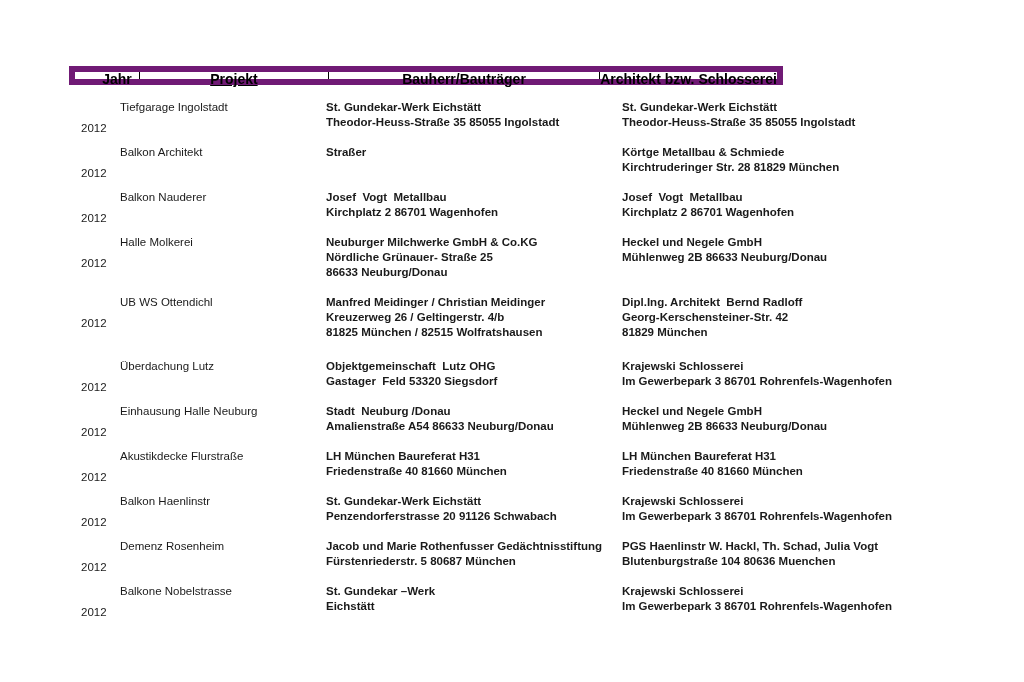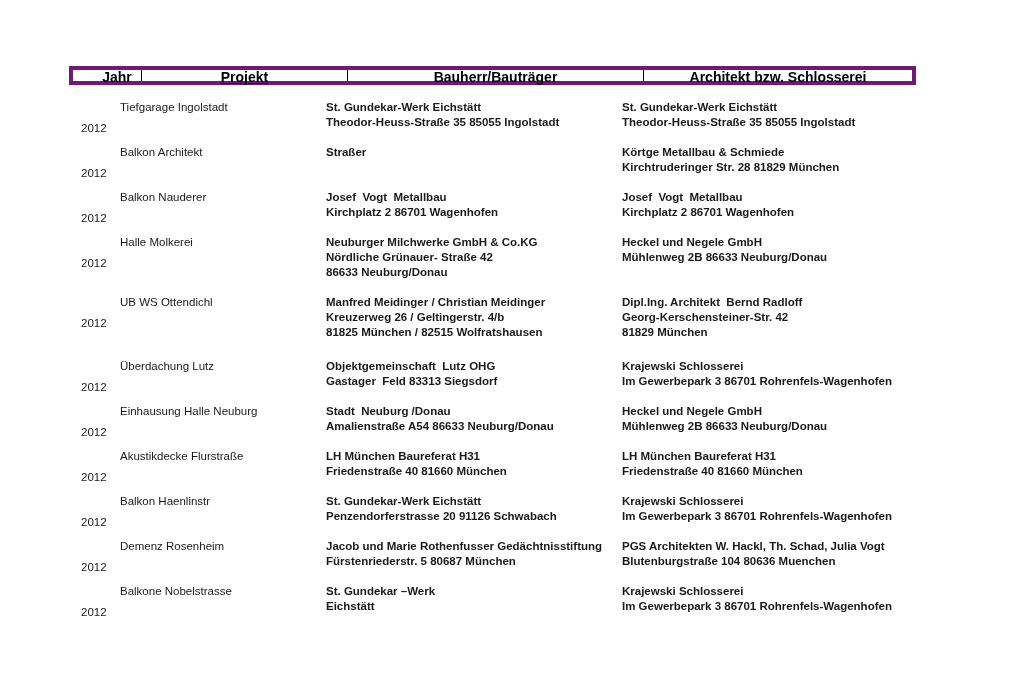--- a/index.html
+++ b/index.html
@@ -12,23 +12,23 @@
       height: 682px;
       position: relative;
       overflow: hidden;
       font-family: "Liberation Sans", sans-serif;
       color: #1a1a1a;
     }
     .header-table {
       position: absolute;
       left: 69px;
       top: 66px;
-      width: 847px;
+      width: 714px;
       height: 19px;
-      border: 4px solid #701a75;
+      border: 6px solid #701a75;
       box-sizing: border-box;
       display: flex;
       padding-left: 20px;
     }
     .hcell {
       box-sizing: border-box;
       font-weight: bold;
       font-size: 14px;
       line-height: 15px;
       text-align: center;
@@ -113,21 +113,21 @@
       <span class="line" style="white-space:pre">Josef  Vogt  Metallbau</span>
       <span class="line">Kirchplatz 2 86701 Wagenhofen</span>
     </div>
   </div>
 
   <div class="row" style="top:235px">
     <div class="cell c-jahr">2012</div>
     <div class="cell c-projekt">Halle Molkerei</div>
     <div class="cell c-bauherr">
       <span class="line">Neuburger Milchwerke GmbH &amp; Co.KG</span>
-      <span class="line">Nördliche Grünauer- Straße 42</span>
+      <span class="line">Nördliche Grünauer- Straße 25</span>
       <span class="line">86633 Neuburg/Donau</span>
     </div>
     <div class="cell c-architekt">
       <span class="line">Heckel und Negele GmbH</span>
       <span class="line">Mühlenweg 2B 86633 Neuburg/Donau</span>
     </div>
   </div>
 
   <div class="row" style="top:295px">
     <div class="cell c-jahr">2012</div>
@@ -142,21 +142,21 @@
       <span class="line">Georg-Kerschensteiner-Str. 42</span>
       <span class="line">81829 München</span>
     </div>
   </div>
 
   <div class="row" style="top:359px">
     <div class="cell c-jahr">2012</div>
     <div class="cell c-projekt">Überdachung Lutz</div>
     <div class="cell c-bauherr">
       <span class="line" style="white-space:pre">Objektgemeinschaft  Lutz OHG</span>
-      <span class="line" style="white-space:pre">Gastager  Feld 83313 Siegsdorf</span>
+      <span class="line" style="white-space:pre">Gastager  Feld 53320 Siegsdorf</span>
     </div>
     <div class="cell c-architekt">
       <span class="line">Krajewski Schlosserei</span>
       <span class="line">Im Gewerbepark 3 86701 Rohrenfels-Wagenhofen</span>
     </div>
   </div>
 
   <div class="row" style="top:404px">
     <div class="cell c-jahr">2012</div>
     <div class="cell c-projekt">Einhausung Halle Neuburg</div>
@@ -197,21 +197,21 @@
   </div>
 
   <div class="row" style="top:539px">
     <div class="cell c-jahr">2012</div>
     <div class="cell c-projekt">Demenz Rosenheim</div>
     <div class="cell c-bauherr">
       <span class="line">Jacob und Marie Rothenfusser Gedächtnisstiftung</span>
       <span class="line">Fürstenriederstr. 5 80687 München</span>
     </div>
     <div class="cell c-architekt">
-      <span class="line">PGS Architekten W. Hackl, Th. Schad, Julia Vogt</span>
+      <span class="line">PGS Haenlinstr W. Hackl, Th. Schad, Julia Vogt</span>
       <span class="line">Blutenburgstraße 104 80636 Muenchen</span>
     </div>
   </div>
 
   <div class="row" style="top:584px">
     <div class="cell c-jahr">2012</div>
     <div class="cell c-projekt">Balkone Nobelstrasse</div>
     <div class="cell c-bauherr">
       <span class="line">St. Gundekar –Werk</span>
       <span class="line">Eichstätt</span>

